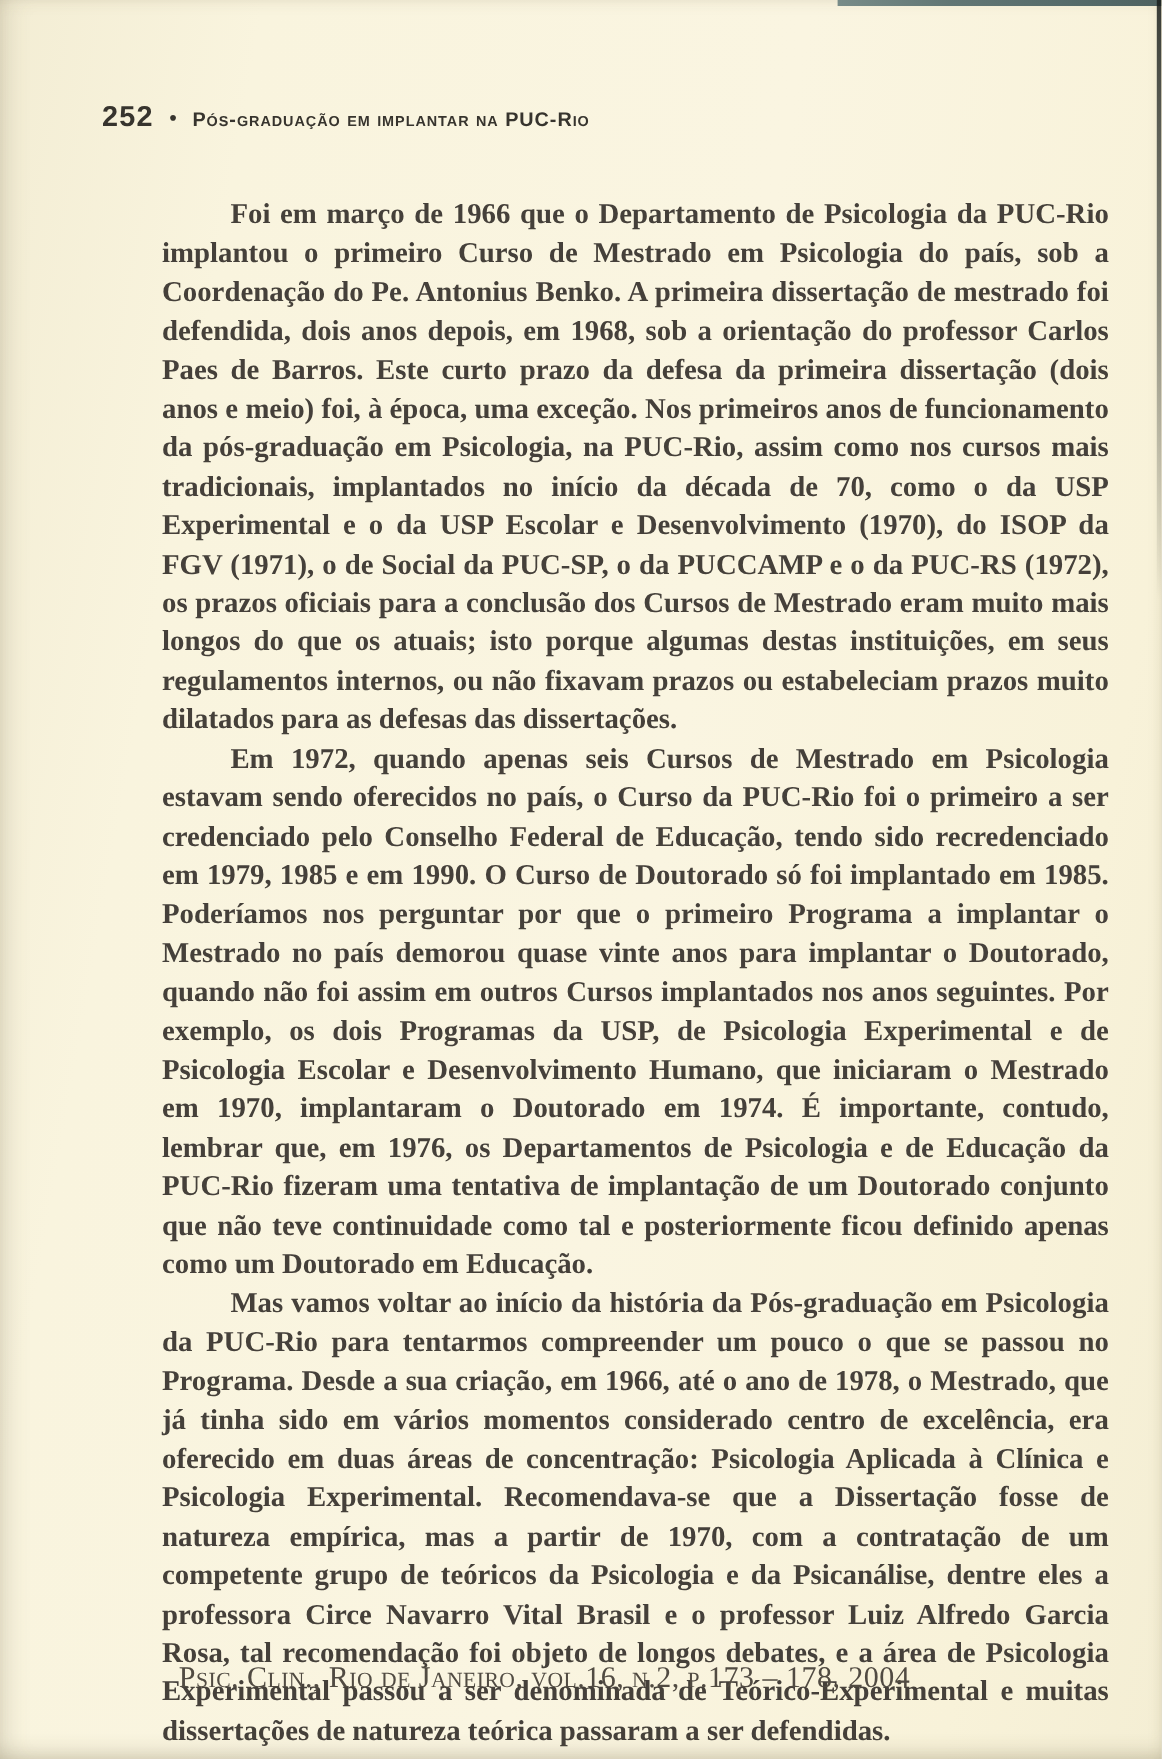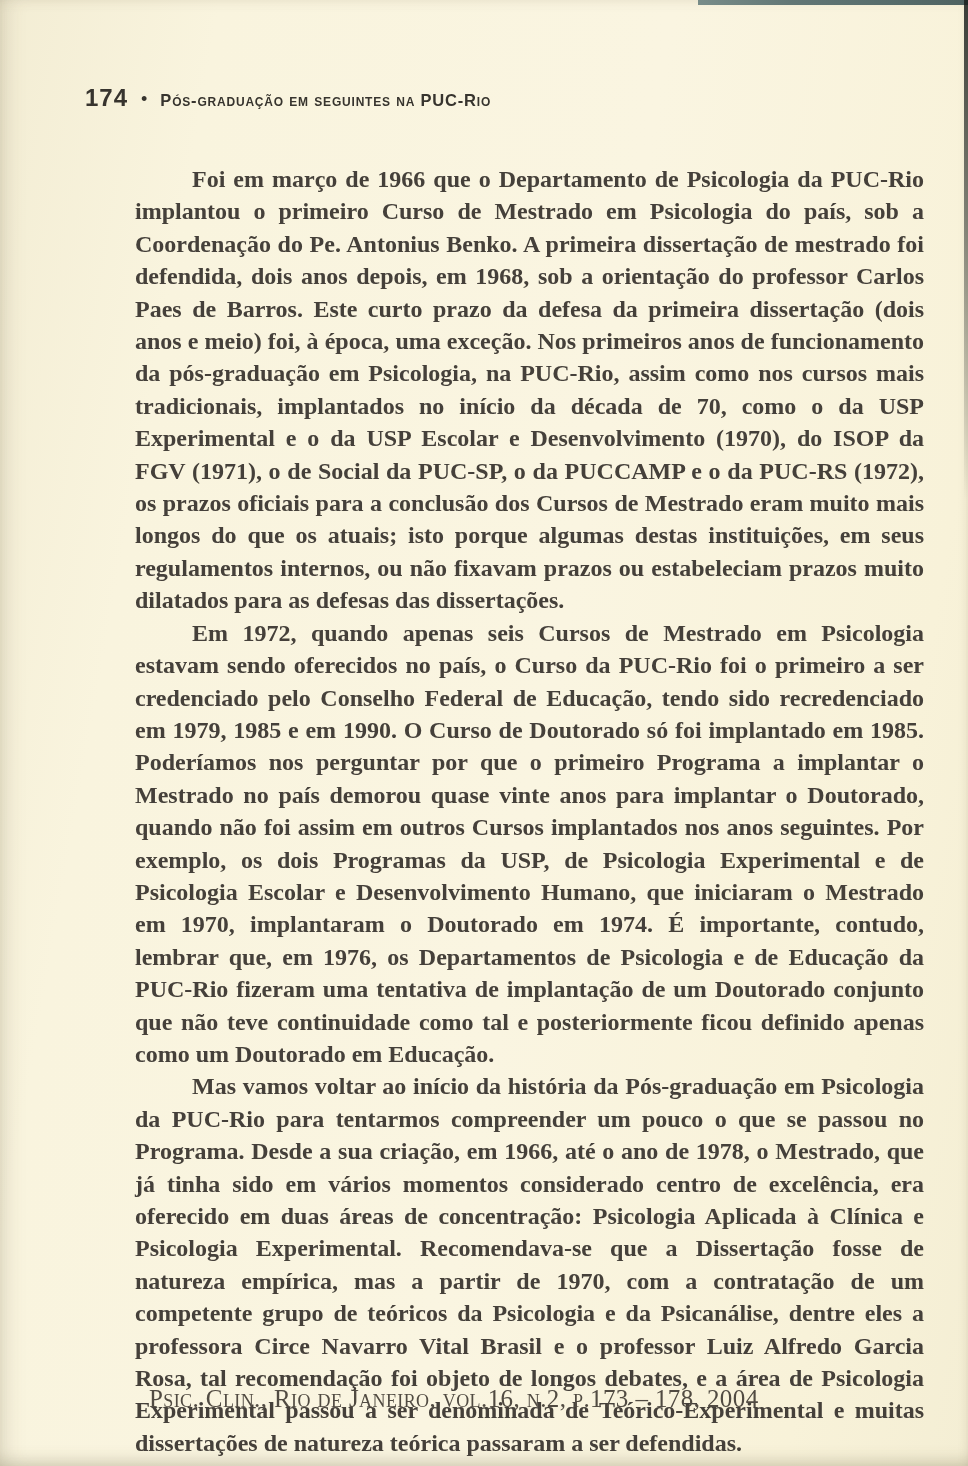--- a/index.html
+++ b/index.html
@@ -86,23 +86,23 @@
 </style>
 </head>
 <body>
 
 <div class="page">
 
   <div class="top-stripe"></div>
   <div class="right-stripe"></div>
 
   <header class="running-head">
-    <span class="page-num">174</span>
+    <span class="page-num">252</span>
     <span class="bullet">•</span>
-    <span class="running-title">Pós-graduação em seguintes na PUC-Rio</span>
+    <span class="running-title">Pós-graduação em implantar na PUC-Rio</span>
   </header>
 
   <main class="body-text">
     <p>Foi em março de 1966 que o Departamento de Psicologia da PUC-Rio implantou o primeiro Curso de Mestrado em Psicologia do país, sob a Coordenação do Pe. Antonius Benko. A primeira dissertação de mestrado foi defendida, dois anos depois, em 1968, sob a orientação do professor Carlos Paes de Barros. Este curto prazo da defesa da primeira dissertação (dois anos e meio) foi, à época, uma exceção. Nos primeiros anos de funcionamento da pós-graduação em Psicologia, na PUC-Rio, assim como nos cursos mais tradicionais, implantados no início da década de 70, como o da USP Experimental e o da USP Escolar e Desenvolvimento (1970), do ISOP da FGV (1971), o de Social da PUC-SP, o da PUCCAMP e o da PUC-RS (1972), os prazos oficiais para a conclusão dos Cursos de Mestrado eram muito mais longos do que os atuais; isto porque algumas destas instituições, em seus regulamentos internos, ou não fixavam prazos ou estabeleciam prazos muito dilatados para as defesas das dissertações.</p>
     <p>Em 1972, quando apenas seis Cursos de Mestrado em Psicologia estavam sendo oferecidos no país, o Curso da PUC-Rio foi o primeiro a ser credenciado pelo Conselho Federal de Educação, tendo sido recredenciado em 1979, 1985 e em 1990. O Curso de Doutorado só foi implantado em 1985. Poderíamos nos perguntar por que o primeiro Programa a implantar o Mestrado no país demorou quase vinte anos para implantar o Doutorado, quando não foi assim em outros Cursos implantados nos anos seguintes. Por exemplo, os dois Programas da USP, de Psicologia Experimental e de Psicologia Escolar e Desenvolvimento Humano, que iniciaram o Mestrado em 1970, implantaram o Doutorado em 1974. É importante, contudo, lembrar que, em 1976, os Departamentos de Psicologia e de Educação da PUC-Rio fizeram uma tentativa de implantação de um Doutorado conjunto que não teve continuidade como tal e posteriormente ficou definido apenas como um Doutorado em Educação.</p>
     <p>Mas vamos voltar ao início da história da Pós-graduação em Psicologia da PUC-Rio para tentarmos compreender um pouco o que se passou no Programa. Desde a sua criação, em 1966, até o ano de 1978, o Mestrado, que já tinha sido em vários momentos considerado centro de excelência, era oferecido em duas áreas de concentração: Psicologia Aplicada à Clínica e Psicologia Experimental. Recomendava-se que a Dissertação fosse de natureza empírica, mas a partir de 1970, com a contratação de um competente grupo de teóricos da Psicologia e da Psicanálise, dentre eles a professora Circe Navarro Vital Brasil e o professor Luiz Alfredo Garcia Rosa, tal recomendação foi objeto de longos debates, e a área de Psicologia Experimental passou a ser denominada de Teórico-Experimental e muitas dissertações de natureza teórica passaram a ser defendidas.</p>
   </main>
 
   <footer class="journal-line">Psic. Clin., Rio de Janeiro, vol.16, n.2, p.173 – 178, 2004</footer>
 

